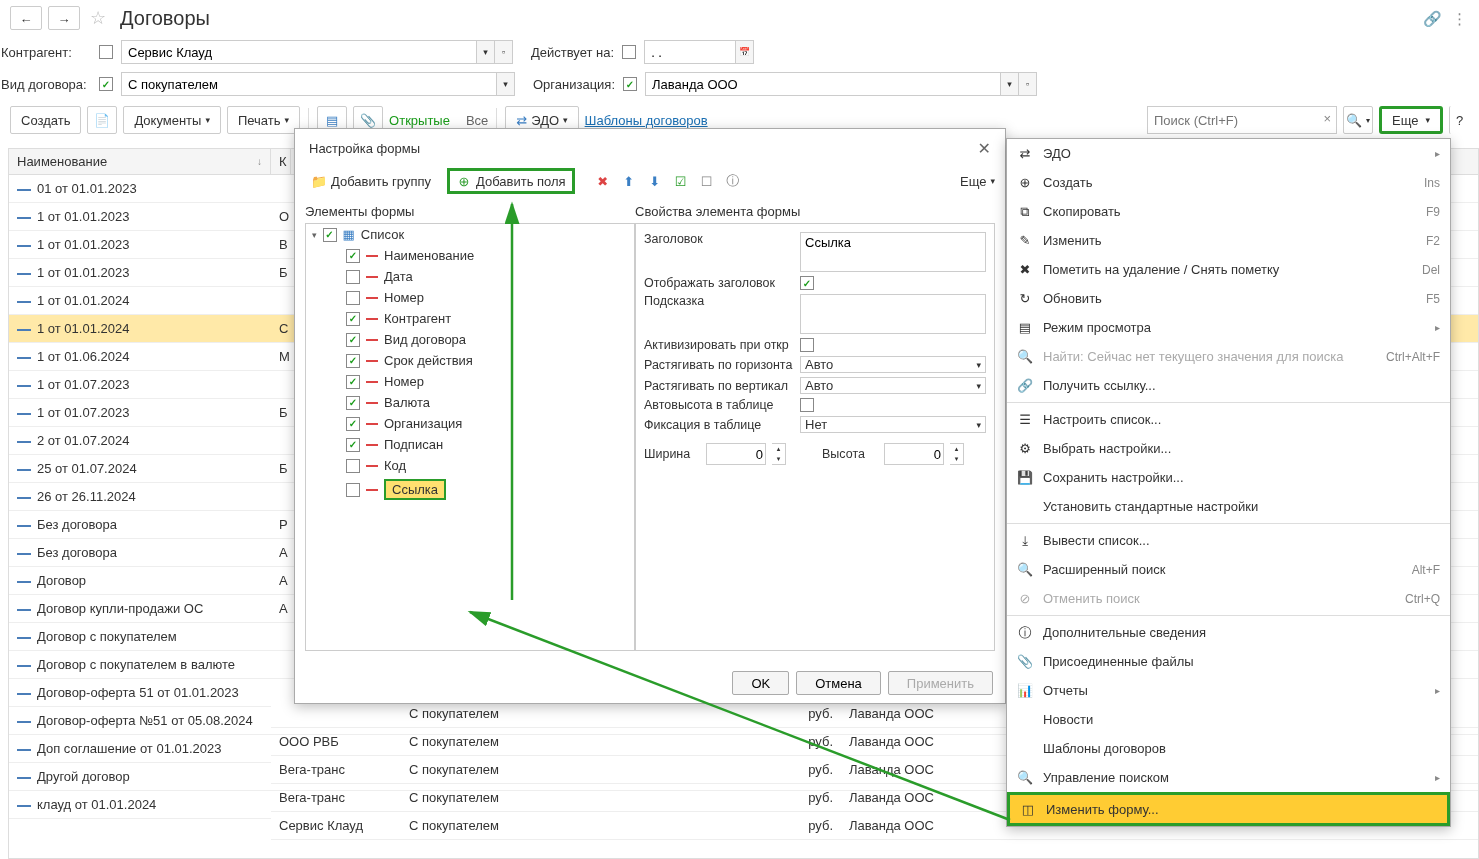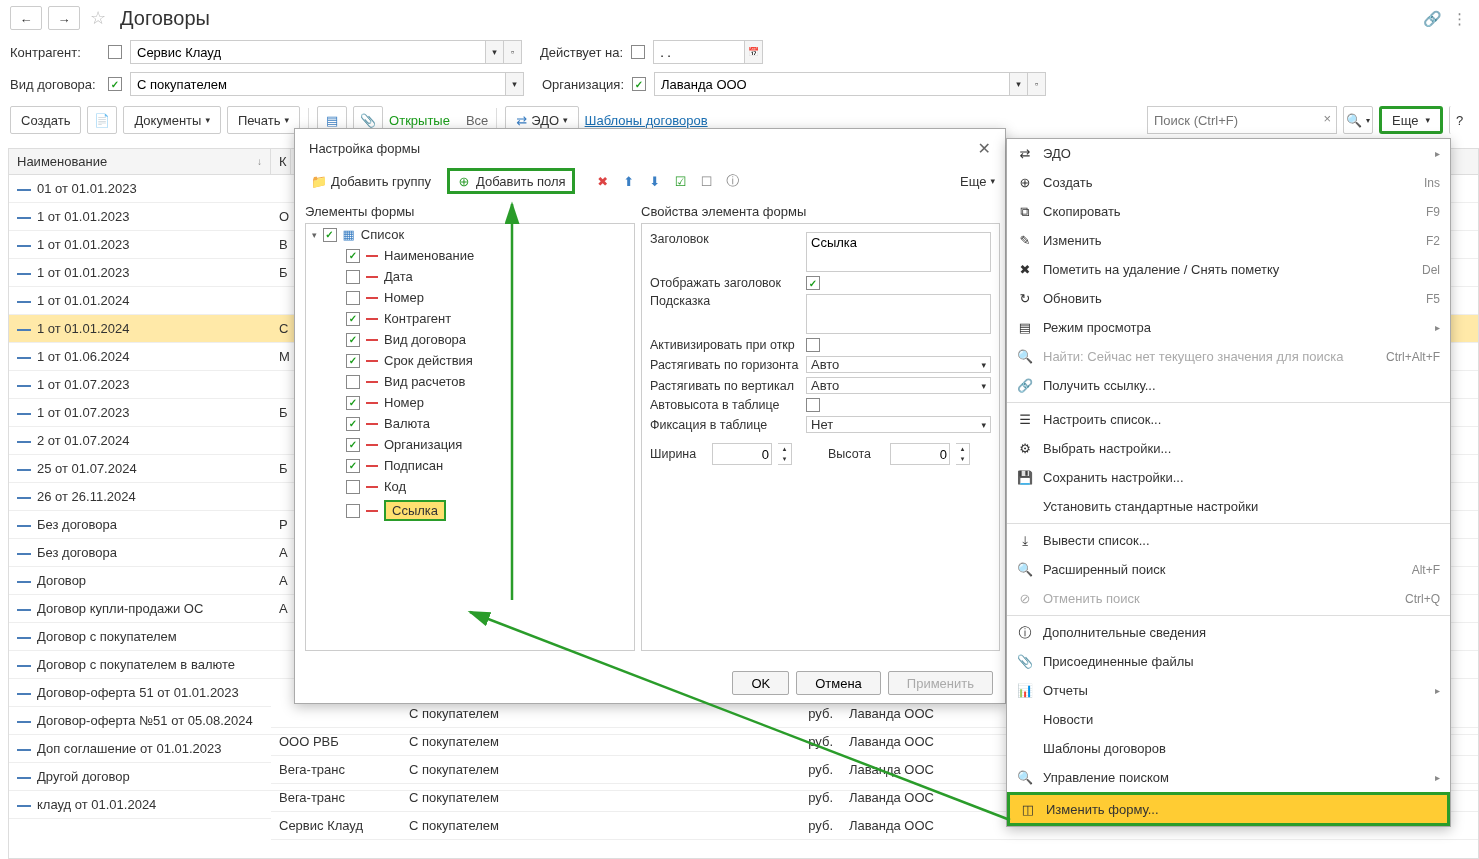--- a/index.html
+++ b/index.html
@@ -5,21 +5,21 @@
 * { box-sizing: border-box; margin: 0; padding: 0; font-family: Arial, sans-serif; font-size: 13px; }
 body { background: #fff; position: relative; width: 1479px; height: 859px; overflow: hidden; color: #333; }
 
 
 .header { display: flex; align-items: center; padding: 6px 10px; gap: 6px; }
 .nav-btn { width: 32px; height: 24px; border: 1px solid #ccc; background: #fff; display: flex; align-items: center; justify-content: center; cursor: pointer; border-radius: 2px; }
 .star-icon { width: 24px; height: 24px; display: flex; align-items: center; justify-content: center; color: #bbb; font-size: 18px; }
 .page-title { font-size: 20px; color: #333; margin-left: 4px; }
 
 
-.filter-row { display: flex; align-items: center; padding: 4px 10px; gap: 8px; }
+.filter-row { display: flex; align-items: center; padding: 4px 1px; gap: 8px; }
 .filter-label { color: #333; min-width: 90px; }
 .chk { width: 14px; height: 14px; border: 1px solid #888; display: inline-flex; align-items: center; justify-content: center; font-size: 10px; color: #1a9c1a; }
 .chk.checked::after { content: "✓"; font-weight: bold; }
 .input-combo { display: flex; align-items: center; }
 .text-input { height: 24px; border: 1px solid #ccc; padding: 0 6px; background: #fff; }
 .combo-btn { width: 18px; height: 24px; border: 1px solid #ccc; border-left: none; background: #f5f5f5; display: flex; align-items: center; justify-content: center; font-size: 9px; cursor: pointer; }
 
 
 .toolbar { display: flex; align-items: center; padding: 6px 10px; gap: 6px; border-bottom: 1px solid transparent; }
 .tb-btn { height: 28px; border: 1px solid #ccc; background: #fff; padding: 0 10px; display: flex; align-items: center; gap: 4px; cursor: pointer; border-radius: 2px; }
@@ -41,21 +41,21 @@
 .doc-icon { width: 14px; height: 2px; background: #4a7db8; display: inline-block; margin-right: 6px; vertical-align: middle; }
 
 
 .dialog { position: absolute; left: 294px; top: 128px; width: 712px; height: 576px; background: #fff; border: 1px solid #aaa; box-shadow: 0 3px 12px rgba(0,0,0,0.25); }
 .dlg-title { padding: 10px 14px 6px; font-size: 18px; color: #333; display: flex; justify-content: space-between; align-items: center; }
 .dlg-close { font-size: 16px; cursor: pointer; color: #666; }
 .dlg-toolbar { display: flex; align-items: center; gap: 10px; padding: 4px 10px 10px; }
 .dlg-tb-btn { display: flex; align-items: center; gap: 4px; cursor: pointer; padding: 4px 6px; }
 .dlg-tb-btn.highlighted { border: 3px solid #2a9c2a; padding: 2px 6px; }
 .dlg-tb-icon { width: 16px; height: 16px; display: inline-flex; align-items: center; justify-content: center; }
-.dlg-cols { display: flex; padding: 0 10px; gap: 6px; height: 452px; }
+.dlg-cols { display: flex; padding: 0 10px; height: 452px; }
 .dlg-col { flex: 1; }
 .dlg-col-title { font-size: 13px; color: #333; margin-bottom: 4px; }
 .tree-box { border: 1px solid #ccc; height: 428px; overflow-y: auto; position: relative; }
 .tree-item { display: flex; align-items: center; gap: 6px; padding: 3px 6px; cursor: pointer; }
 .tree-item.root { padding-left: 6px; }
 .tree-item.child { padding-left: 40px; }
 .tree-item.selected-yellow .tree-label { background: #ffe070; border: 2px solid #2a9c2a; padding: 1px 6px; }
 .minus-icon { width: 12px; height: 2px; background: #d44; display: inline-block; }
 .prop-box { border: 1px solid #ccc; height: 428px; padding: 8px; }
 .prop-row { display: flex; align-items: center; margin-bottom: 4px; gap: 6px; }
@@ -394,25 +394,20 @@
               <span class="chk checked"></span>
               <span class="minus-icon"></span>
               <span class="tree-label">Вид договора</span>
             </div>
             <div class="tree-item child">
               <span class="chk checked"></span>
               <span class="minus-icon"></span>
               <span class="tree-label">Срок действия</span>
             </div>
             <div class="tree-item child">
-              <span class="chk"></span>
-              <span class="minus-icon"></span>
-              <span class="tree-label">Вид расчетов</span>
-            </div>
-            <div class="tree-item child">
               <span class="chk checked"></span>
               <span class="minus-icon"></span>
               <span class="tree-label">Номер</span>
             </div>
             <div class="tree-item child">
               <span class="chk checked"></span>
               <span class="minus-icon"></span>
               <span class="tree-label">Валюта</span>
             </div>
             <div class="tree-item child">

